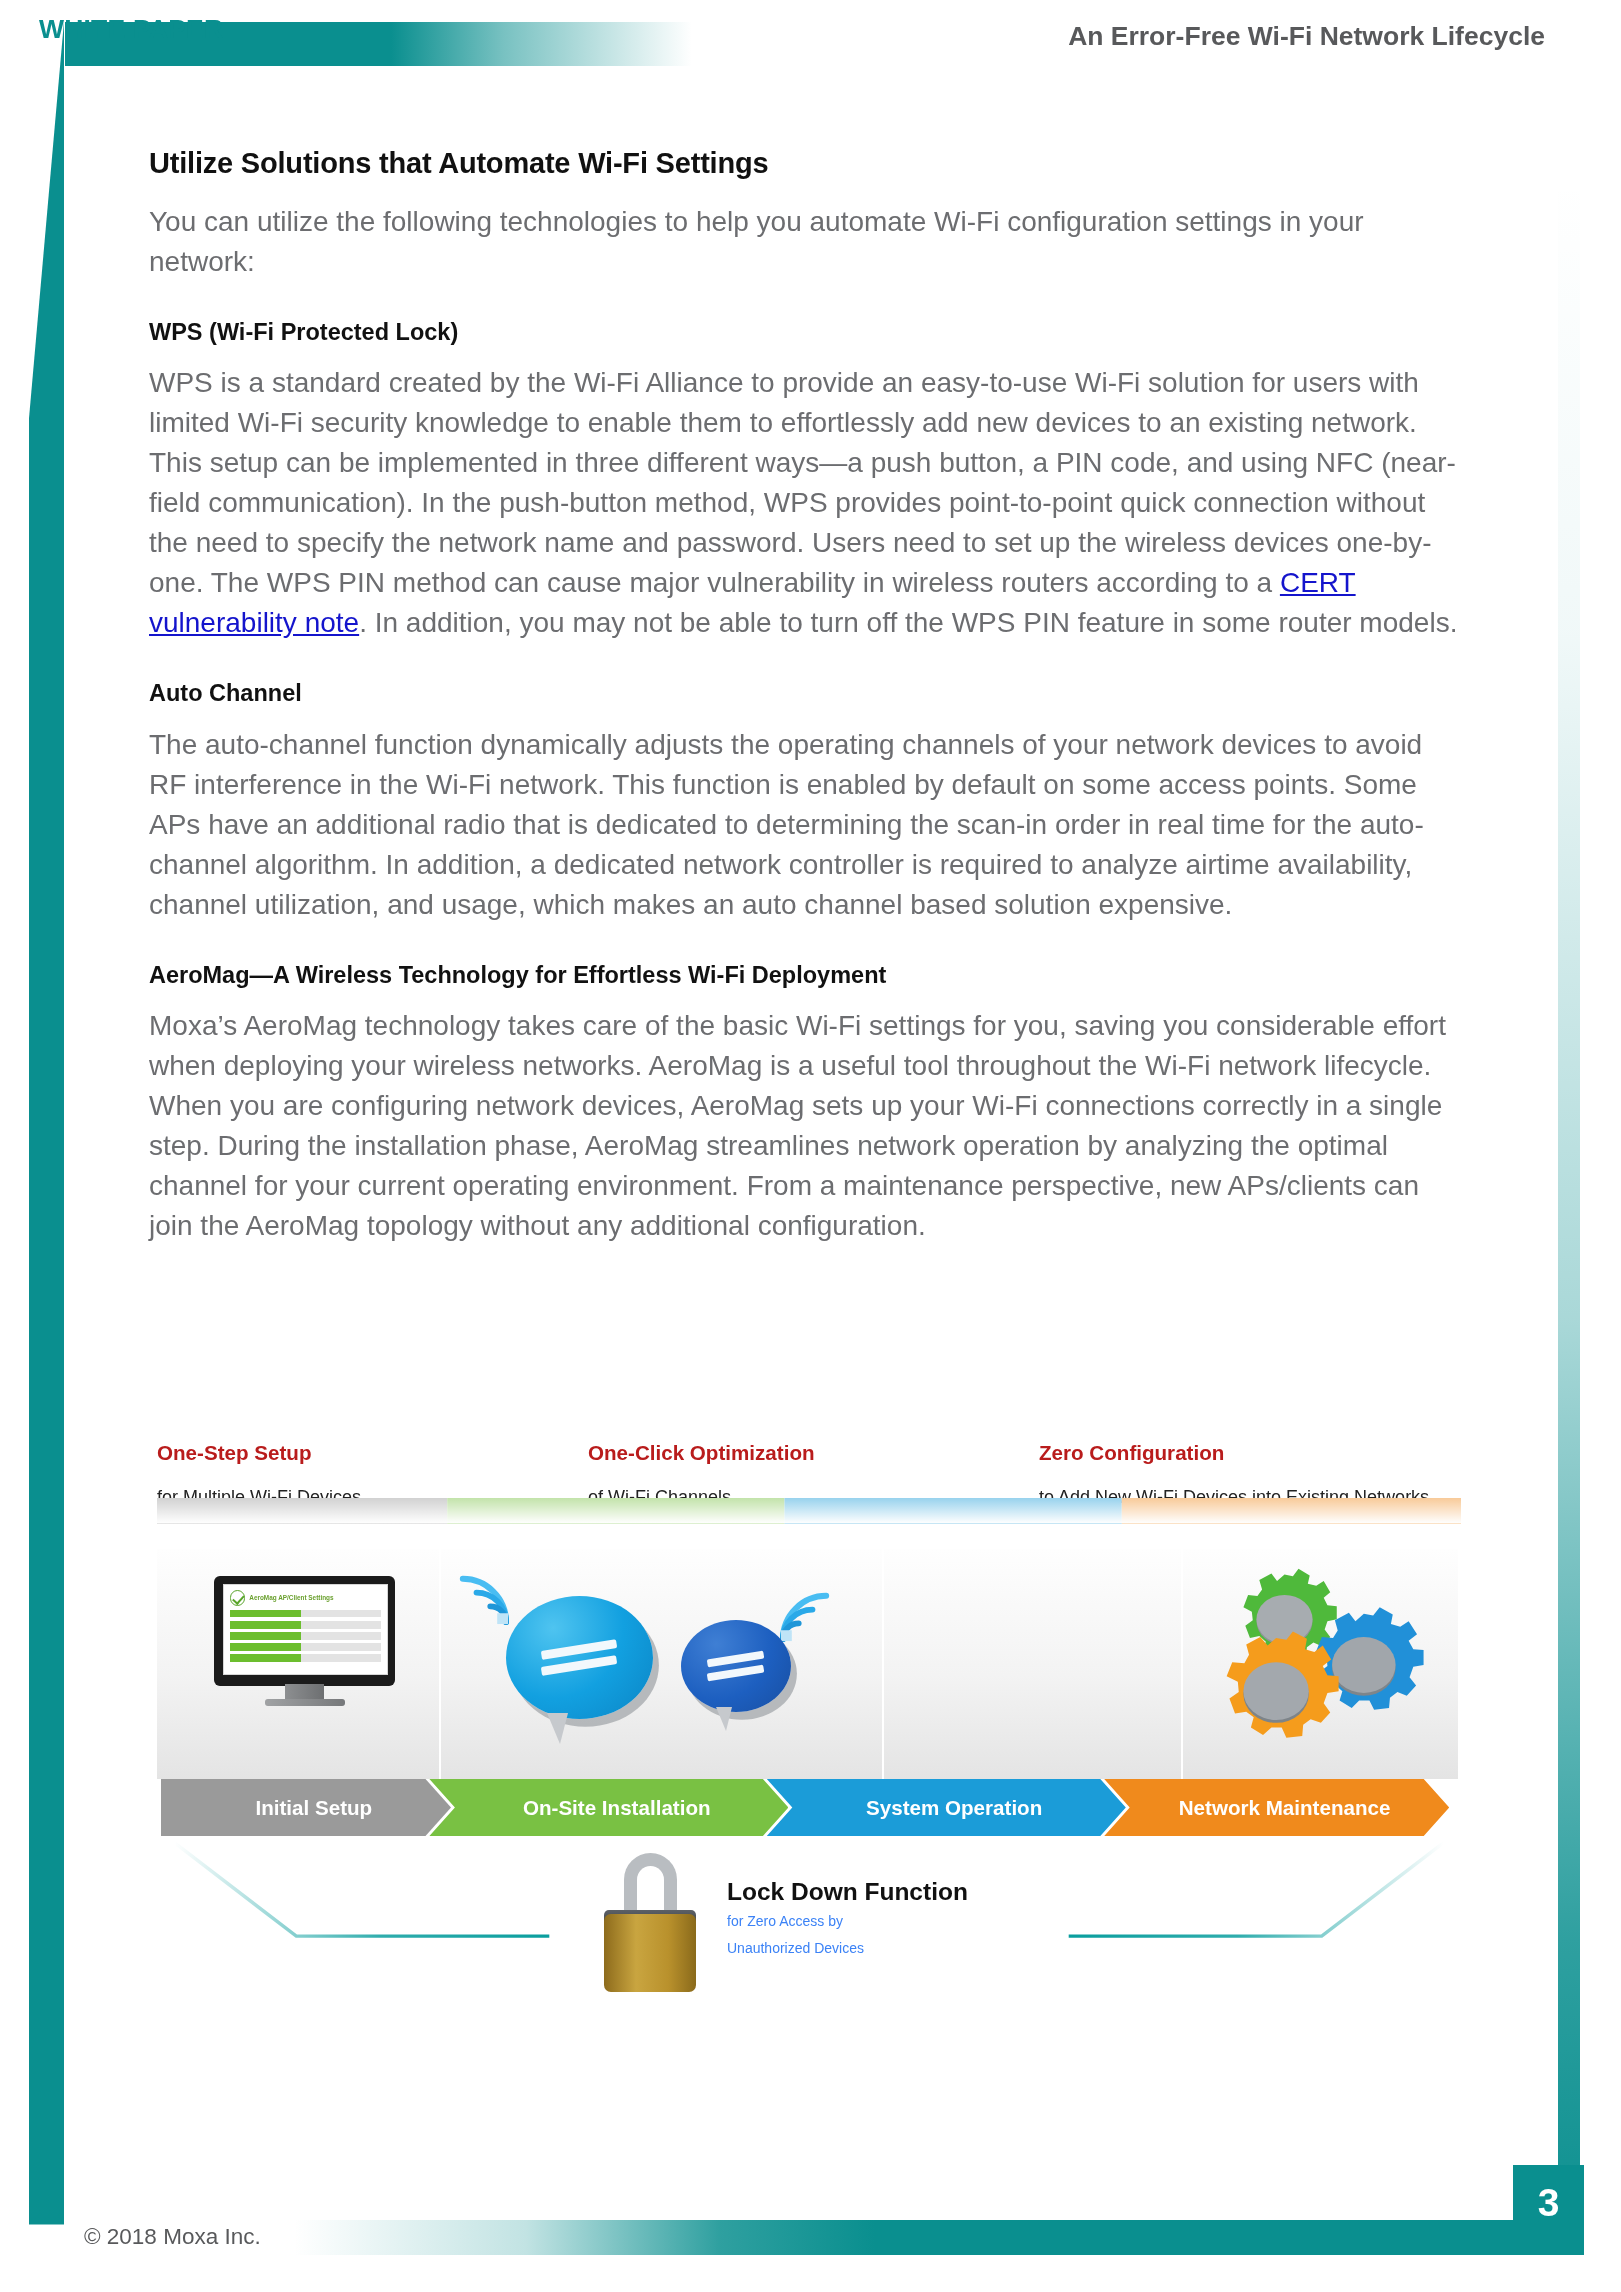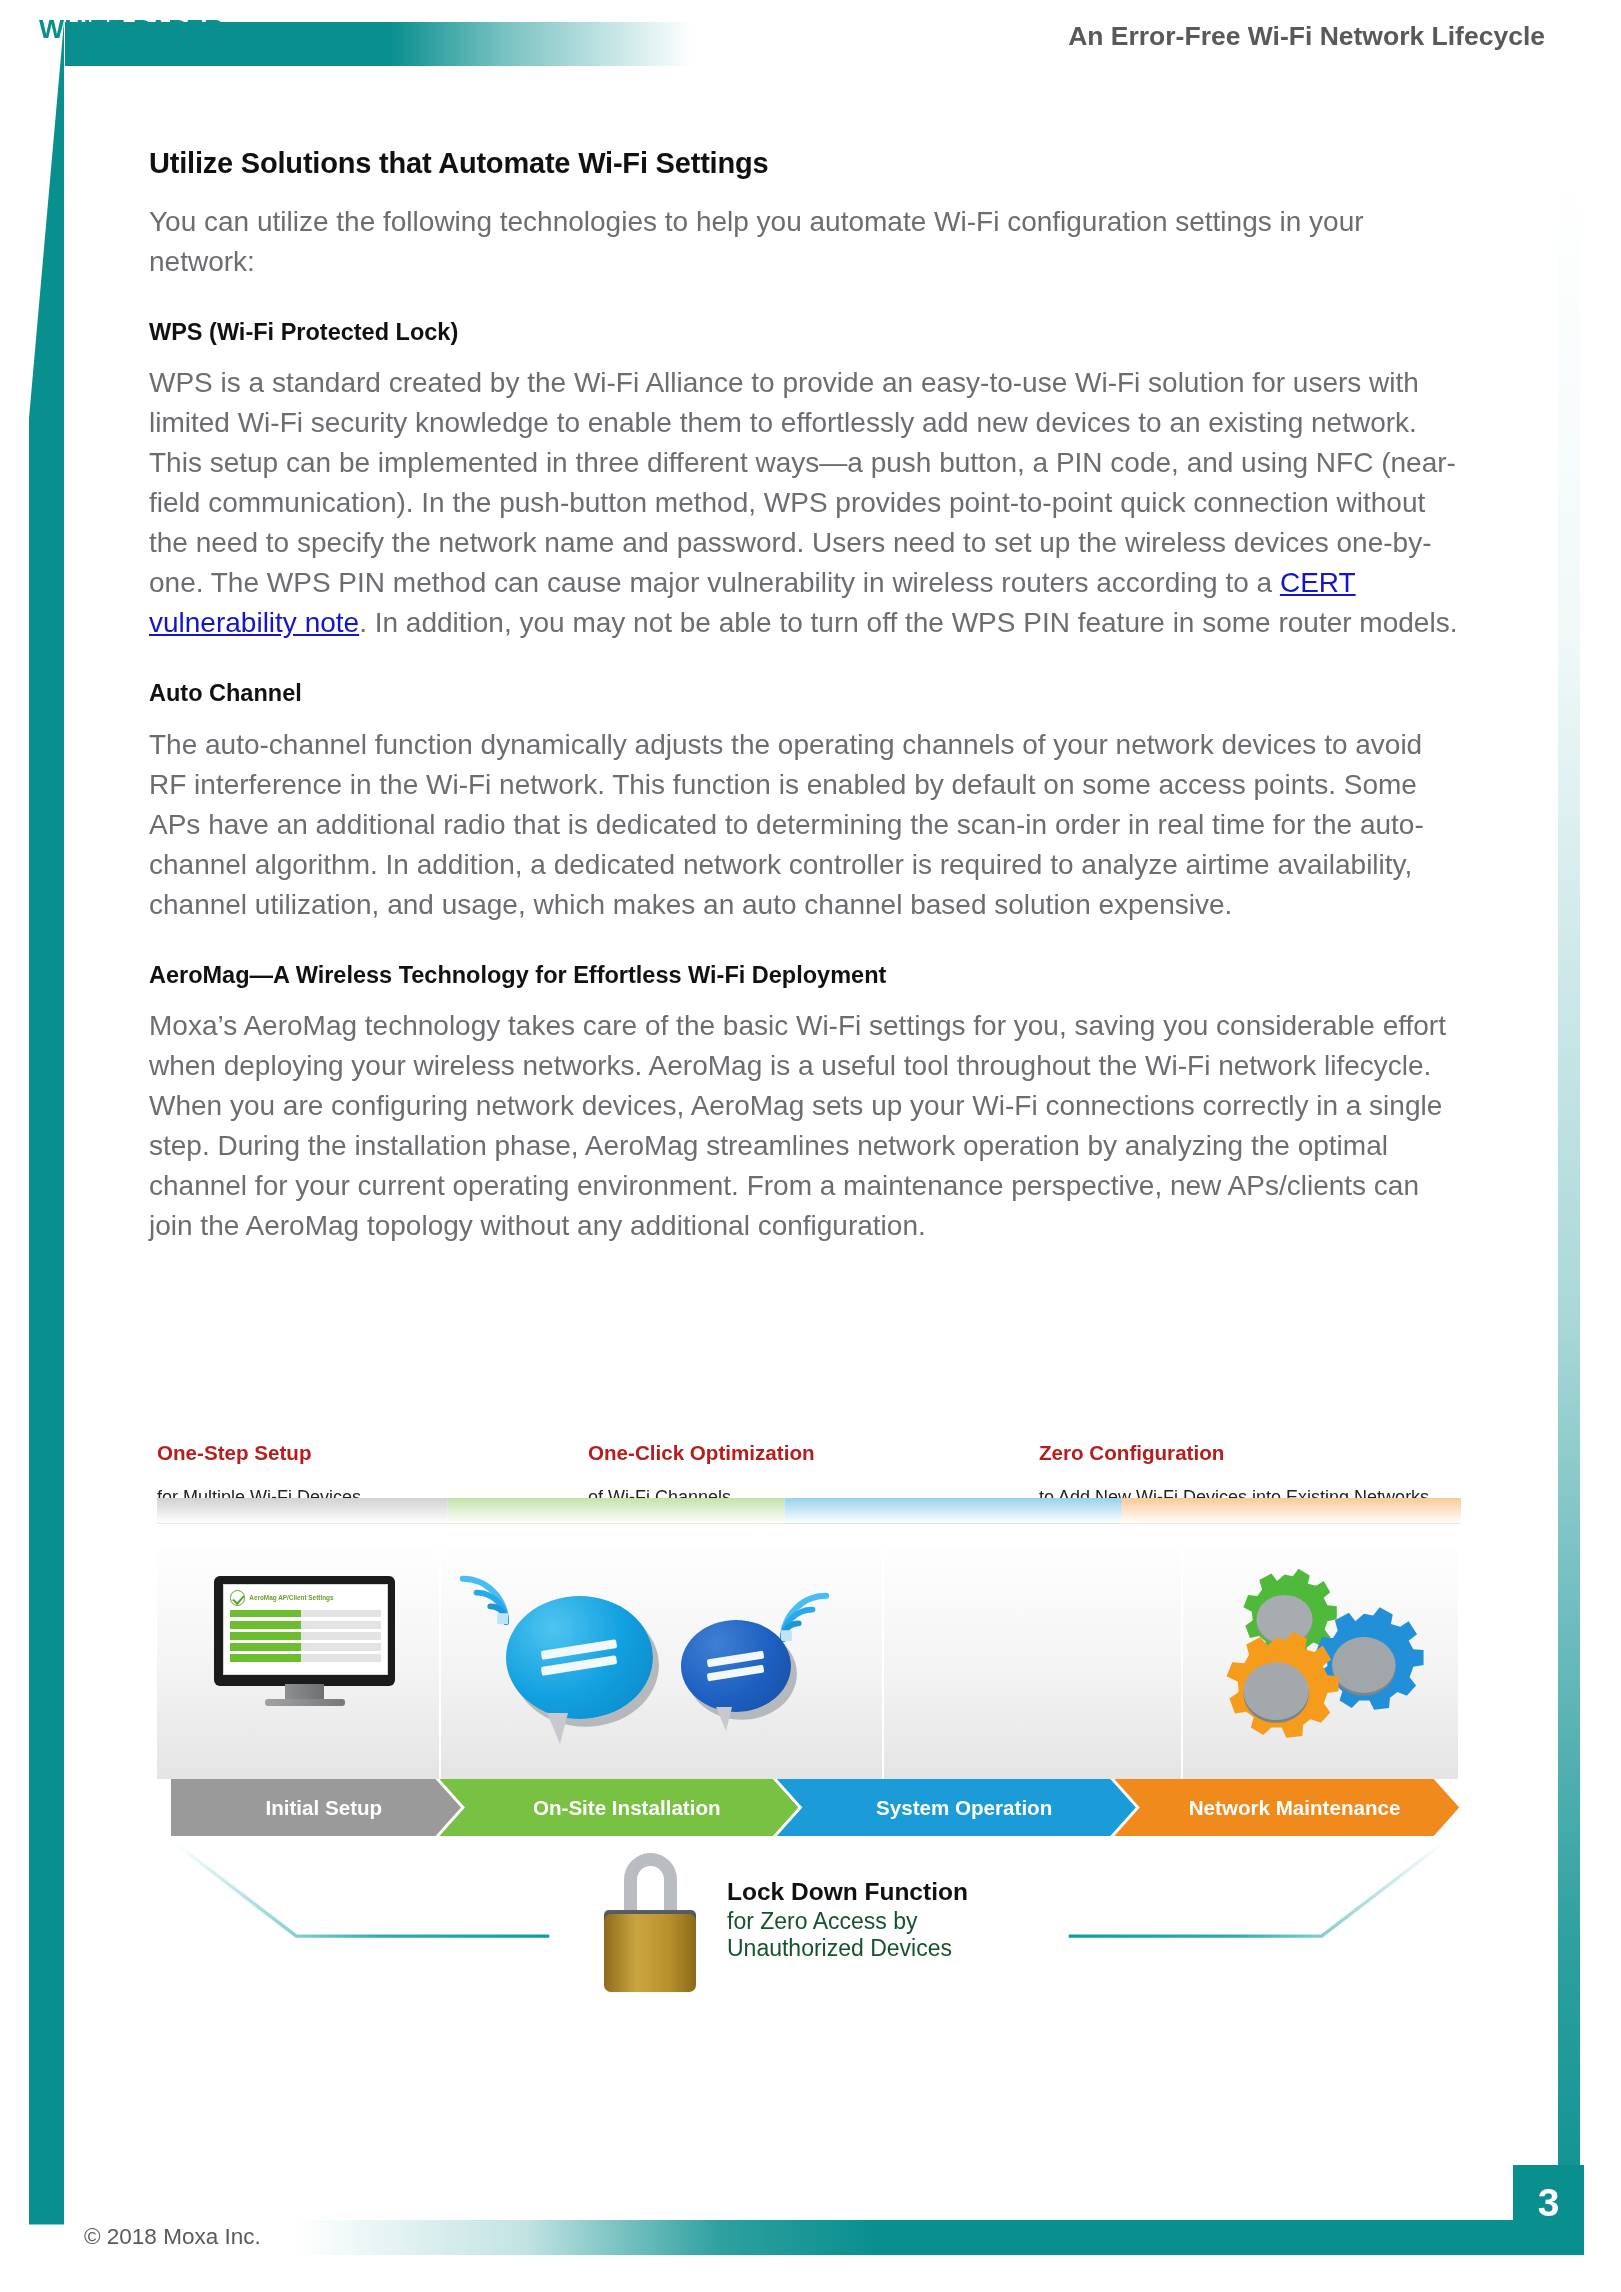--- a/index.html
+++ b/index.html
@@ -306,21 +306,21 @@
   }
   .wifi.w1 { left: 7.8px; top: 7.8px; }
   .wifi.w2 { left: 338px; top: 25.5px; transform: scaleX(-1); }
 
   
   .gears { position: absolute; left: 25.5px; top: 17.6px; width: 235px; height: 196px; }
 
   
   .phases {
     position: absolute;
-    left: 14px;
+    left: 4px;
     top: 338px;
     width: 1304px;
     height: 57px;
     display: flex;
   }
   .phase {
     position: relative;
     height: 57px;
     display: flex;
     align-items: center;
@@ -384,22 +384,22 @@
   }
   .lock-text { position: absolute; left: 129px; top: 35px; }
   .lock-title {
     font-size: 24.5px;
     font-weight: bold;
     color: #111111;
     margin-bottom: 2px;
     white-space: nowrap;
   }
   .lock-sub {
-    font-size: 23px;
-    color: #14532d;
+    font-size: 14px;
+    color: #3b82f6;
     line-height: 26.5px;
   }
 </style>
 </head>
 <body>
 
 <div class="page">
 
   <div class="left-bar"></div>
   <div class="header-block"></div>

